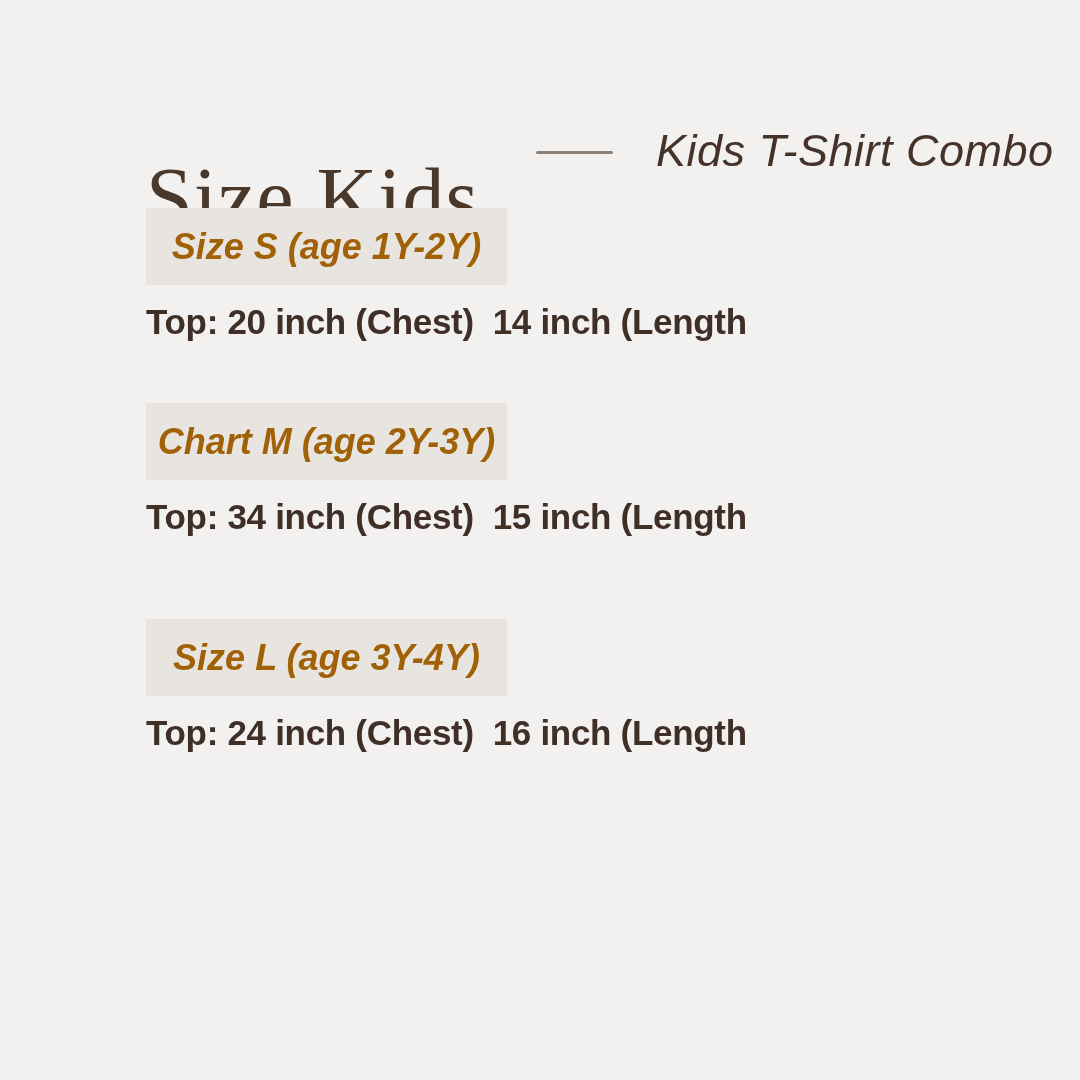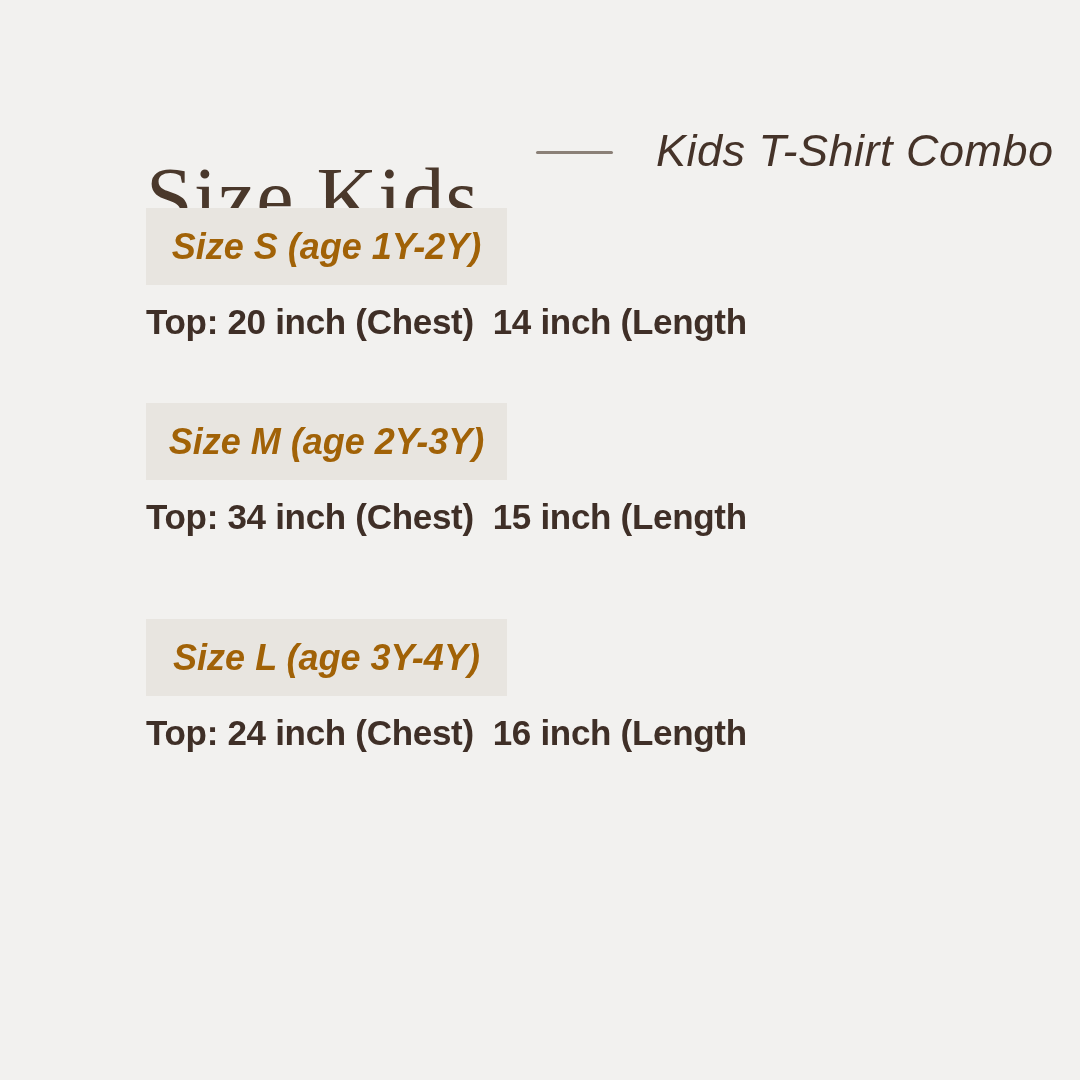--- a/index.html
+++ b/index.html
@@ -97,21 +97,21 @@
 
   <div class="section section-1">
     <div class="badge">
       <span class="badge-label">Size S (age 1Y-2Y)</span>
     </div>
     <div class="detail">Top: 20 inch (Chest)  14 inch (Length</div>
   </div>
 
   <div class="section section-2">
     <div class="badge">
-      <span class="badge-label">Size M (age 2Y-3Y)</span>
+      <span class="badge-label">Chart M (age 2Y-3Y)</span>
     </div>
     <div class="detail">Top: 34 inch (Chest)  15 inch (Length</div>
   </div>
 
   <div class="section section-3">
     <div class="badge">
       <span class="badge-label">Size L (age 3Y-4Y)</span>
     </div>
     <div class="detail">Top: 24 inch (Chest)  16 inch (Length</div>
   </div>

